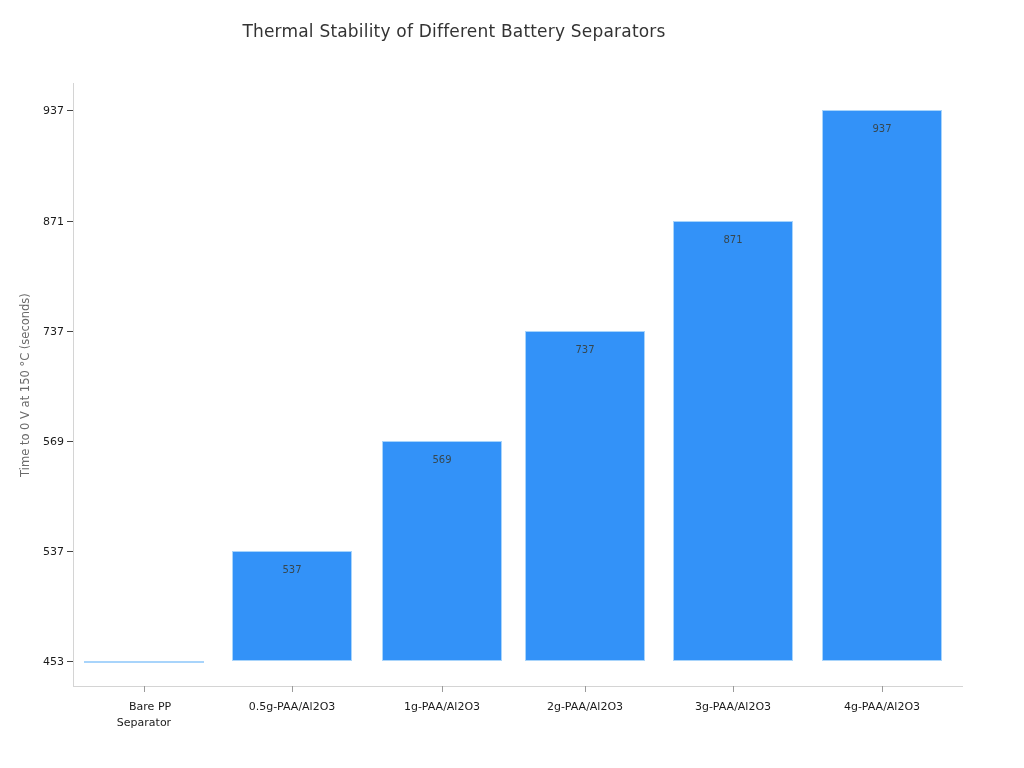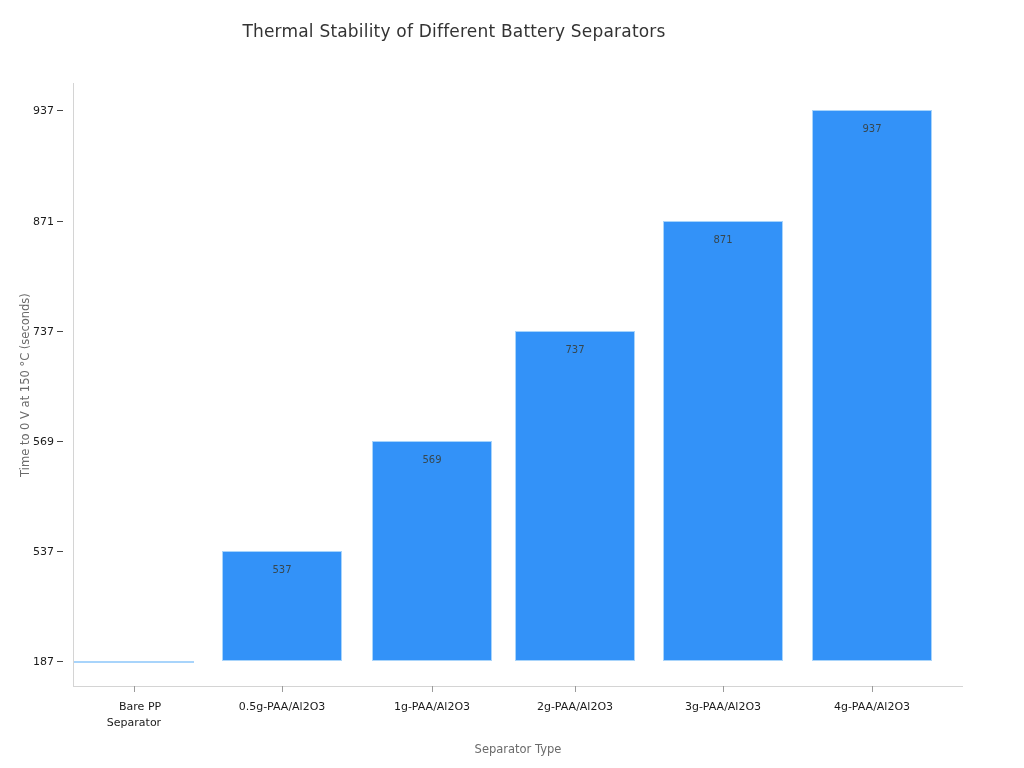--- a/index.html
+++ b/index.html
@@ -25,21 +25,21 @@
     left: 0;
     width: 908px;
     text-align: center;
     font-size: 17px;
     color: #333333;
     letter-spacing: 0.2px;
   }
   
   #plot-area {
     position: absolute;
-    left: 63px;
+    left: 73px;
     top: 83px;
     width: 890px;
     height: 603px;
   }
   #y-spine {
     position: absolute;
     left: 73px;
     top: 83px;
     width: 1px;
     height: 603px;
@@ -138,21 +138,21 @@
     <div class="y-tick" style="top:248px"></div>
     <div class="y-tick" style="top:358px"></div>
     <div class="y-tick" style="top:468px"></div>
     <div class="y-tick" style="top:578px"></div>
 
     <div class="y-tick-label" style="top: 21px; right: auto; left: -64px; width: 55px;">937</div>
     <div class="y-tick-label" style="top: 132px; right: auto; left: -64px; width: 55px;">871</div>
     <div class="y-tick-label" style="top: 242px; right: auto; left: -64px; width: 55px;">737</div>
     <div class="y-tick-label" style="top: 352px; right: auto; left: -64px; width: 55px;">569</div>
     <div class="y-tick-label" style="top: 462px; right: auto; left: -64px; width: 55px;">537</div>
-    <div class="y-tick-label" style="top: 572px; right: auto; left: -64px; width: 55px;">187</div>
+    <div class="y-tick-label" style="top: 572px; right: auto; left: -64px; width: 55px;">453</div>
 
     <div class="x-tick" style="left:71px"></div>
     <div class="x-tick" style="left:219px"></div>
     <div class="x-tick" style="left:369px"></div>
     <div class="x-tick" style="left:512px"></div>
     <div class="x-tick" style="left:660px"></div>
     <div class="x-tick" style="left:809px"></div>
 
     <div class="x-tick-label" style="left:71px">Bare PP
 Separator</div>
@@ -171,15 +171,14 @@
 
     <div class="bar-label" style="left:219px; top:481px;">537</div>
     <div class="bar-label" style="left:369px; top:371px;">569</div>
     <div class="bar-label" style="left:512px; top:261px;">737</div>
     <div class="bar-label" style="left:660px; top:151px;">871</div>
     <div class="bar-label" style="left:809px; top:40px;">937</div>
 
   </div>
 
   <div id="y-axis-title">Time to 0 V at 150 °C (seconds)</div>
-  <div id="x-axis-title">Separator Type</div>
 
 </div>
 
 </body></html>

